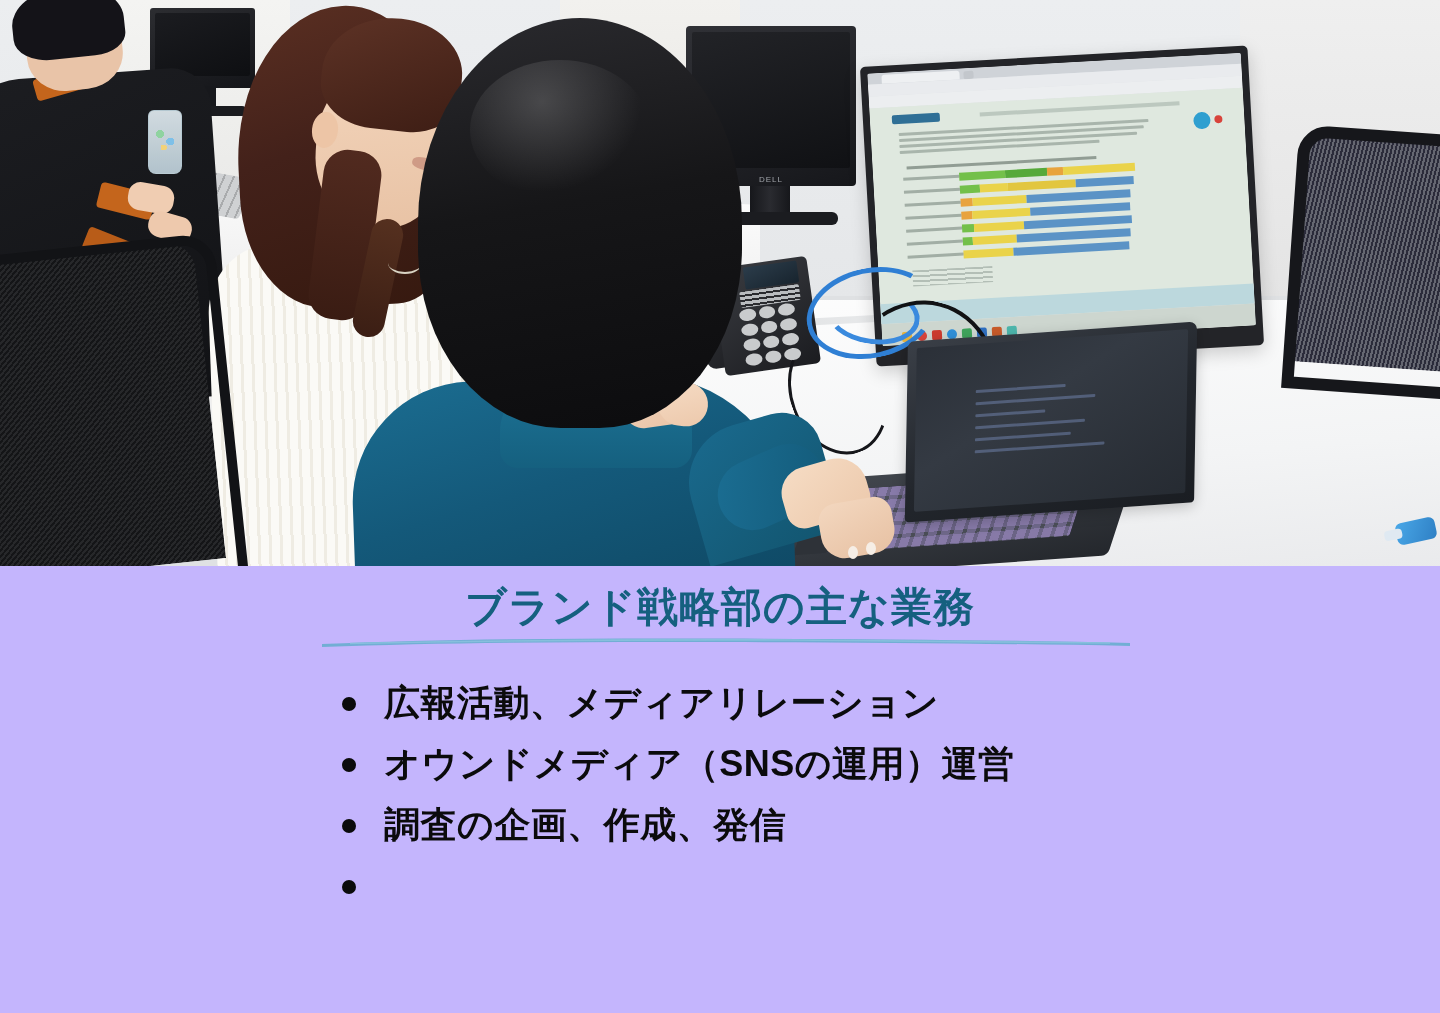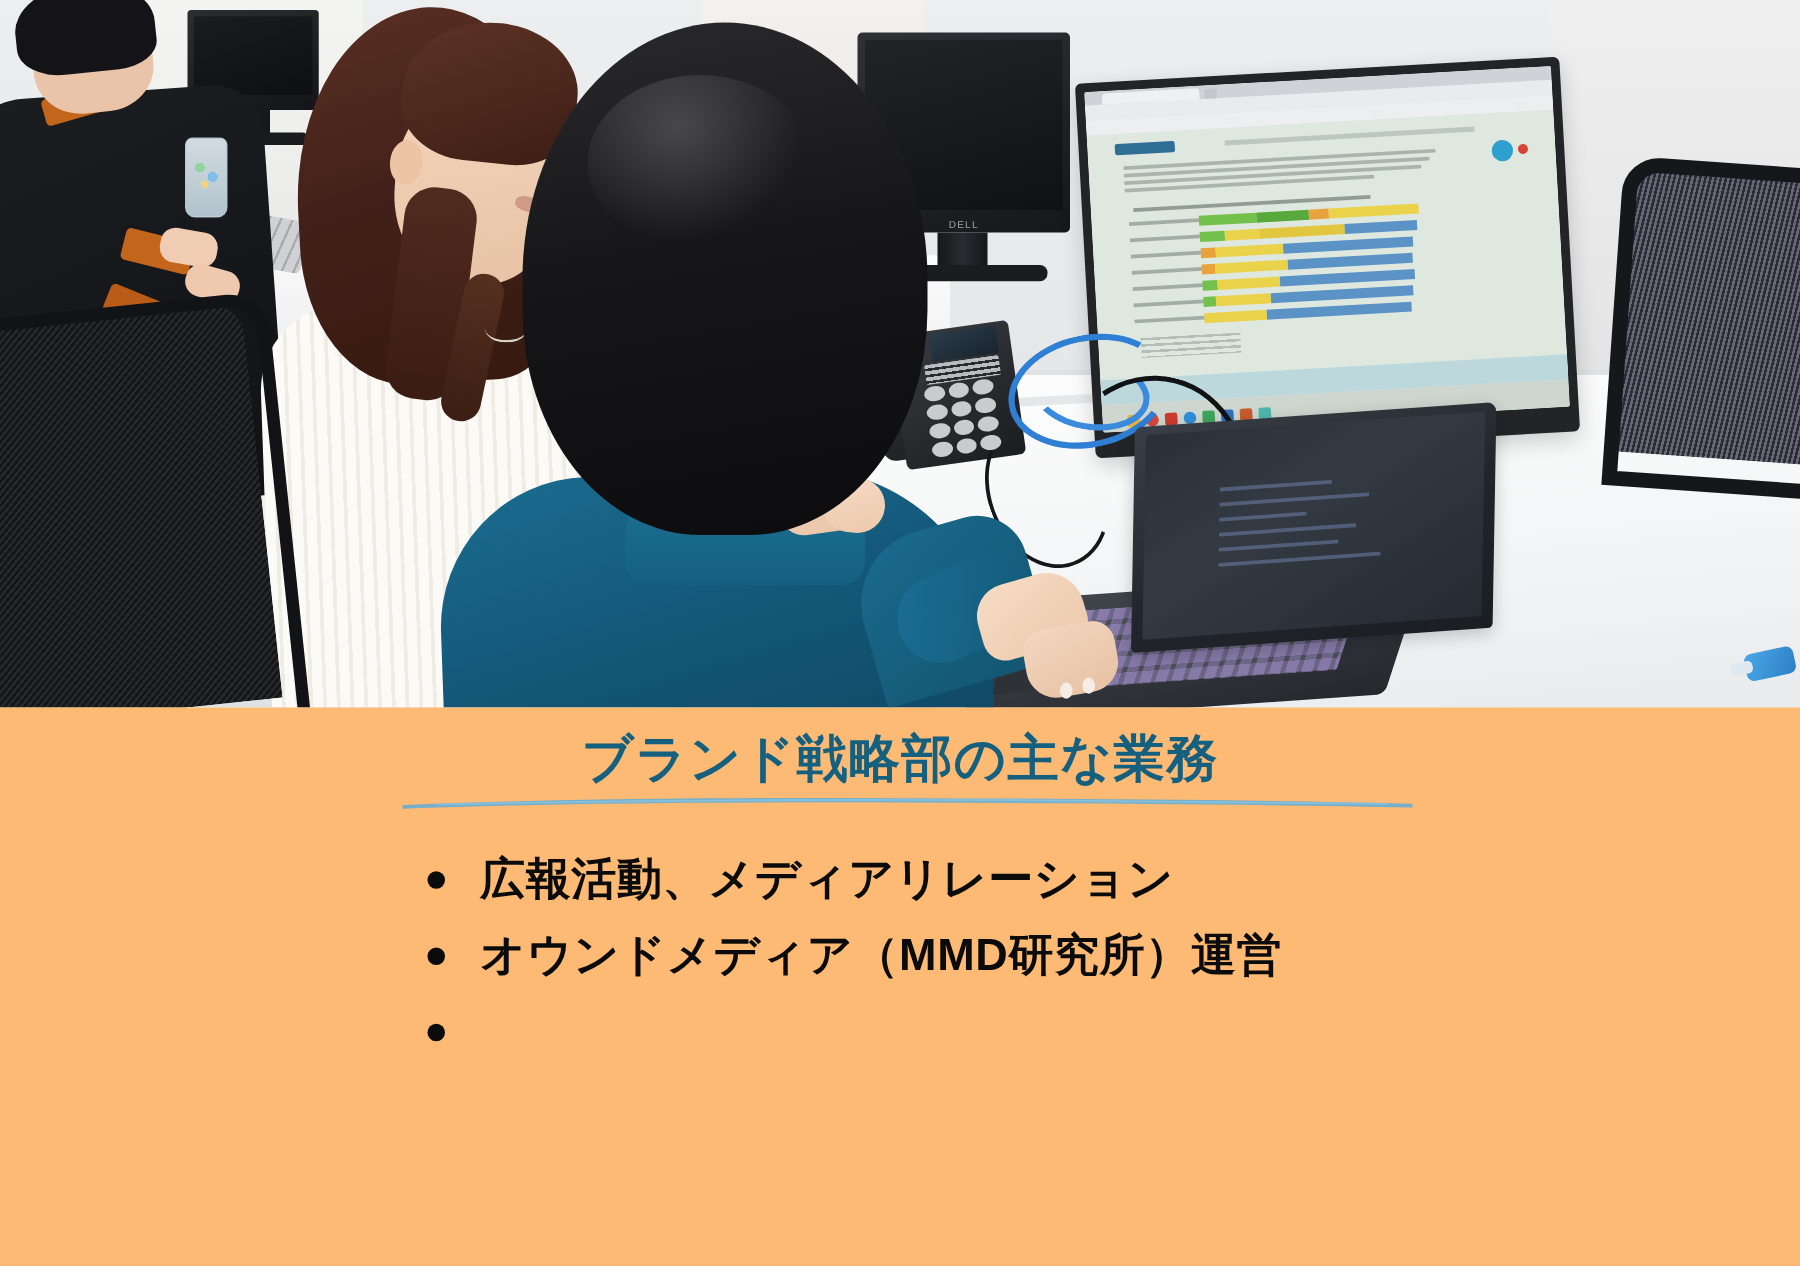--- a/index.html
+++ b/index.html
@@ -580,21 +580,21 @@
     position: absolute; left: 640px; top: 318px; width: 360px; height: 7px;
     background: linear-gradient(90deg,#d9dbdd,#eff0f1);
     transform: rotate(-3deg);
   }
 
   
   .panel {
     position: absolute;
     left: 0; top: 566px;
     width: 1440px; height: 447px;
-    background: #fdba74;
+    background: #c4b5fd;
   }
 
   .panel-title {
     position: absolute;
     left: 0; right: 0; top: 14px;
     text-align: center;
     font-size: 41px;
     font-weight: bold;
     color: #15607f;
     letter-spacing: 1px;
@@ -848,21 +848,25 @@
       <path d="M30,7.5 C180,4.5 330,3.5 470,4 C610,4.5 720,5.5 790,7" stroke="#8cc3de" stroke-width="1.6" fill="none" opacity="0.8"></path>
     </svg>
 
     <ul class="list">
       <li class="list-item">
         <span class="bullet"></span>
         <span>広報活動、メディアリレーション</span>
       </li>
       <li class="list-item">
         <span class="bullet"></span>
-        <span>オウンドメディア（MMD研究所）運営</span>
+        <span>オウンドメディア（SNSの運用）運営</span>
+      </li>
+      <li class="list-item">
+        <span class="bullet"></span>
+        <span>調査の企画、作成、発信</span>
       </li>
       <li class="list-item">
         <span class="bullet"></span>
       </li>
     </ul>
   </div>
 
 </div>
 
 </body></html>

